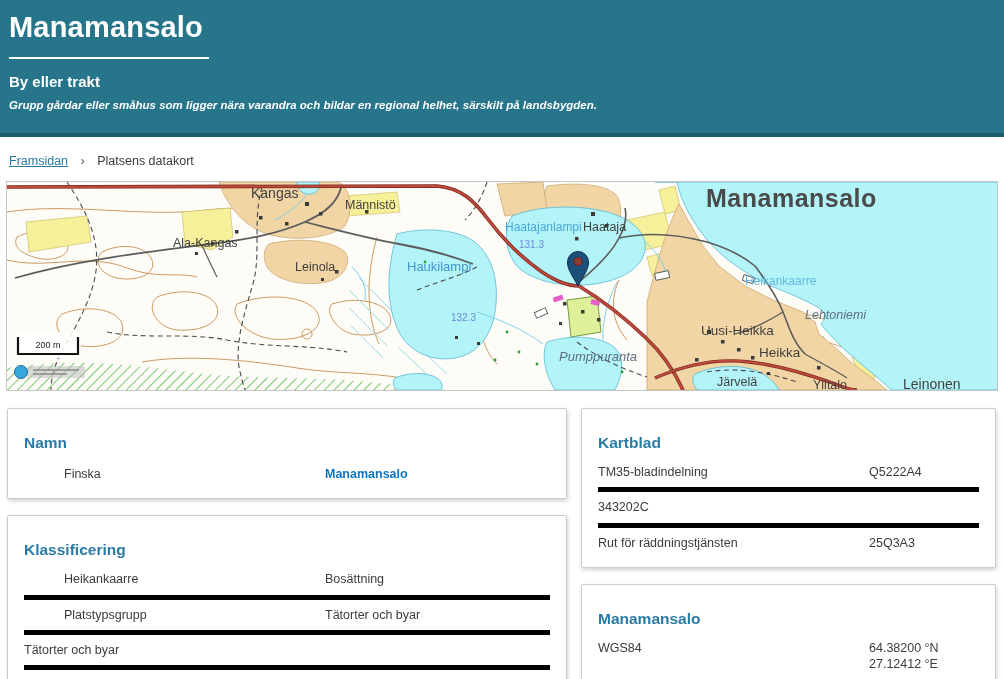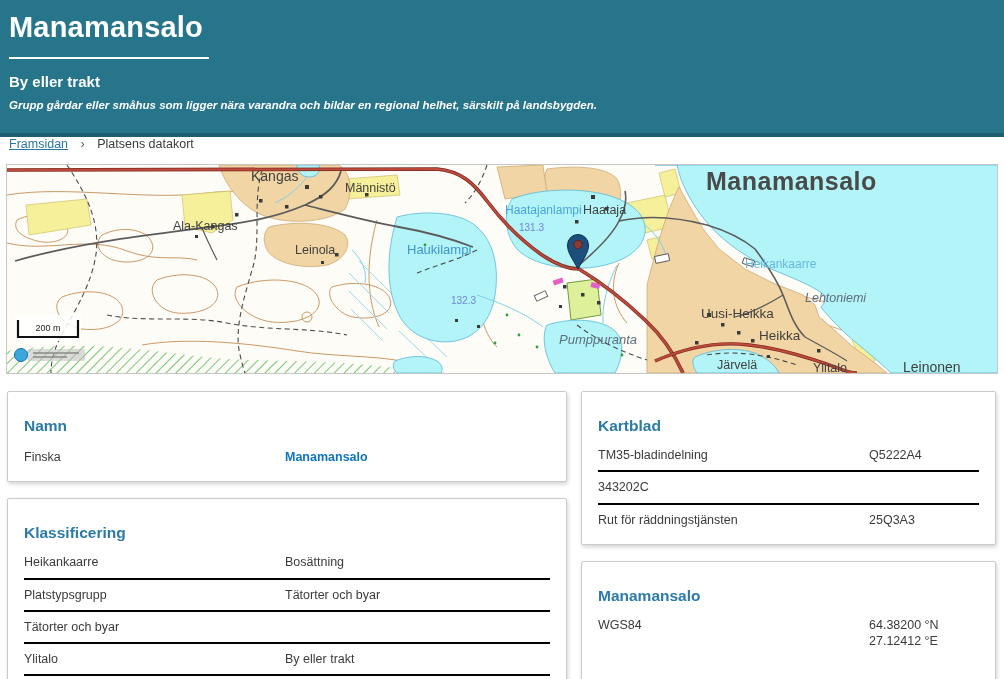--- a/index.html
+++ b/index.html
@@ -10,41 +10,41 @@
   
   .site-header{
     box-sizing:border-box;height:137px;background:#26758a;color:#fff;
     padding:9px 10px 0 9px;border-bottom:4px solid #1d5f71;
   }
   .site-header h1{margin:2px 0 0;font-size:29px;font-weight:bold;letter-spacing:.2px;}
   .hdr-underline{width:200px;height:2px;background:#fff;margin-top:13px;}
   .hdr-subtitle{font-size:15px;font-weight:600;margin-top:14px;}
   .hdr-desc{font-size:11.5px;font-style:italic;font-weight:600;margin-top:9px;}
   
-  .breadcrumb{padding:0 9px 13px;font-size:12.5px;color:#3b3b3b;}
+  .breadcrumb{padding:17px 9px 13px;font-size:12.5px;color:#3b3b3b;}
   .breadcrumb a{color:#2878a2;text-decoration:underline;cursor:pointer;}
   .breadcrumb .sep{margin:0 9px;color:#555;}
   
   .map-wrap{
     margin:0 6px;height:208px;border:1px solid #c6c6c6;position:relative;
     overflow:hidden;background:#fdfcf7;
   }
   .map-wrap svg{display:block;}
   
   .cards{display:flex;gap:14px;margin:17px 6px 0 7px;align-items:flex-start;}
   .col-left{width:560px;}
   .col-right{width:415px;}
   .card{
     box-sizing:border-box;background:#fff;border:1px solid #cbcbcb;border-radius:2px;
     box-shadow:1px 2px 4px rgba(0,0,0,.18);padding:13px 16px 9px;margin-bottom:16px;
   }
   .card h2{margin:12px 0 5px;font-size:15.5px;font-weight:bold;color:#2b7ba6;}
-  .row{display:flex;padding:7px 0;border-bottom:2px solid #000000;font-size:12.5px;line-height:1.3;}
+  .row{display:flex;padding:7px 0;border-bottom:5px solid #000000;font-size:12.5px;line-height:1.3;}
   .row:last-child{border-bottom:none;}
-  .col-left .row .lbl{width:261px;flex-shrink:0;}
+  .col-left .row .lbl{width:261px;flex-shrink:0;margin-left:40px;}
   .col-right .row .lbl{width:271px;flex-shrink:0;}
   .row .val{flex:1;}
   .val-link{color:#0f75bc;font-weight:bold;cursor:pointer;}
   .val-italic{font-style:italic;font-weight:600;}
   .card-namn .row{border-bottom:none;padding-top:9px;}
 </style>
 </head>
 <body>
 
 <header class="site-header">

